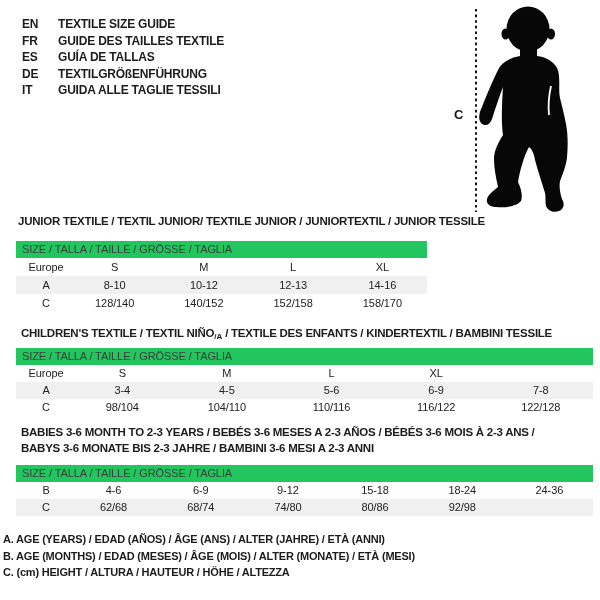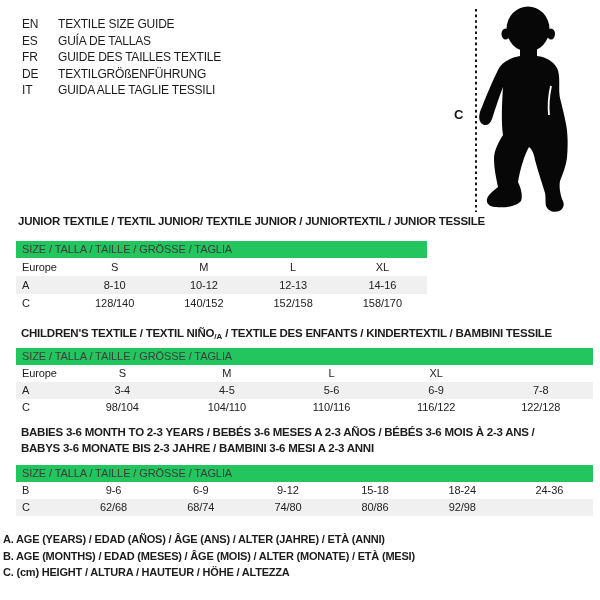--- a/index.html
+++ b/index.html
@@ -6,59 +6,59 @@
   body{
     width:600px;height:600px;position:relative;overflow:hidden;
     background:#ffffff;color:#1c1c1c;
     font-family:"Liberation Sans",sans-serif;
     -webkit-font-smoothing:antialiased;
   }
   .abs{position:absolute}
 
   
   .lang{left:22px;top:16px}
-  .lang-row{display:flex;line-height:16.5px;font-size:12px;font-weight:normal;letter-spacing:-0.2px}
+  .lang-row{display:flex;line-height:16.5px;font-size:12px;font-weight:bold;letter-spacing:-0.2px}
   .lang-code{width:36px}
 
   
   .figure{left:440px;top:0;width:160px;height:220px}
 
   
   .tbl-title{font-size:11.5px;font-weight:bold;letter-spacing:-0.25px;white-space:nowrap}
   .tbl-title sub{font-size:8px;vertical-align:-2px;letter-spacing:0}
 
   
   .tbl{font-size:11px}
   .bar{height:17px;line-height:17px;background:#22c55e;color:#3c3c3c;padding-left:6px;letter-spacing:-0.1px}
   .row{display:grid;height:18px;line-height:18px;color:#222;letter-spacing:-0.1px}
   .t1 .row{grid-template-columns:54px repeat(4,1fr)}
   .t2 .row{grid-template-columns:54px repeat(5,1fr);height:17px;line-height:17px}
   .t3 .row{grid-template-columns:54px repeat(6,1fr);height:17px;line-height:17px}
   .c{text-align:center}
-  .first{text-align:left;padding-left:6px}
+  .first{text-align:center;padding-left:6px}
   .stripe{background:#f0f0f0}
 
   
   .legend-line{font-size:11px;font-weight:bold;line-height:16.5px;letter-spacing:-0.2px;white-space:nowrap}
 </style>
 </head>
 <body>
 
 <div class="abs lang">
   <div class="lang-row">
     <span class="lang-code">EN</span>
     <span>TEXTILE SIZE GUIDE</span>
   </div>
   <div class="lang-row">
+    <span class="lang-code">FR</span>
+    <span>GUIDE DES TAILLES TEXTILE</span>
+  </div>
+  <div class="lang-row">
     <span class="lang-code">ES</span>
     <span>GUÍA DE TALLAS</span>
-  </div>
-  <div class="lang-row">
-    <span class="lang-code">FR</span>
-    <span>GUIDE DES TAILLES TEXTILE</span>
   </div>
   <div class="lang-row">
     <span class="lang-code">DE</span>
     <span>TEXTILGRÖßENFÜHRUNG</span>
   </div>
   <div class="lang-row">
     <span class="lang-code">IT</span>
     <span>GUIDA ALLE TAGLIE TESSILI</span>
   </div>
 </div>
@@ -160,21 +160,21 @@
 
 <div class="abs" style="left:21px;top:425px">
   <div class="tbl-title" style="line-height:15.5px">BABIES 3-6 MONTH TO 2-3 YEARS / BEBÉS 3-6 MESES A 2-3 AÑOS / BÉBÉS 3-6 MOIS À 2-3 ANS /</div>
   <div class="tbl-title" style="line-height:15.5px">BABYS 3-6 MONATE BIS 2-3 JAHRE / BAMBINI 3-6 MESI A 2-3 ANNI</div>
 </div>
 
 <div class="abs tbl t3" style="left:16px;top:465px;width:577px">
   <div class="bar">SIZE / TALLA / TAILLE / GRÖSSE / TAGLIA</div>
   <div class="row">
     <div class="first">B</div>
-    <div class="c">9-6</div>
+    <div class="c">4-6</div>
     <div class="c">6-9</div>
     <div class="c">9-12</div>
     <div class="c">15-18</div>
     <div class="c">18-24</div>
     <div class="c">24-36</div>
   </div>
   <div class="row stripe">
     <div class="first">C</div>
     <div class="c">62/68</div>
     <div class="c">68/74</div>

